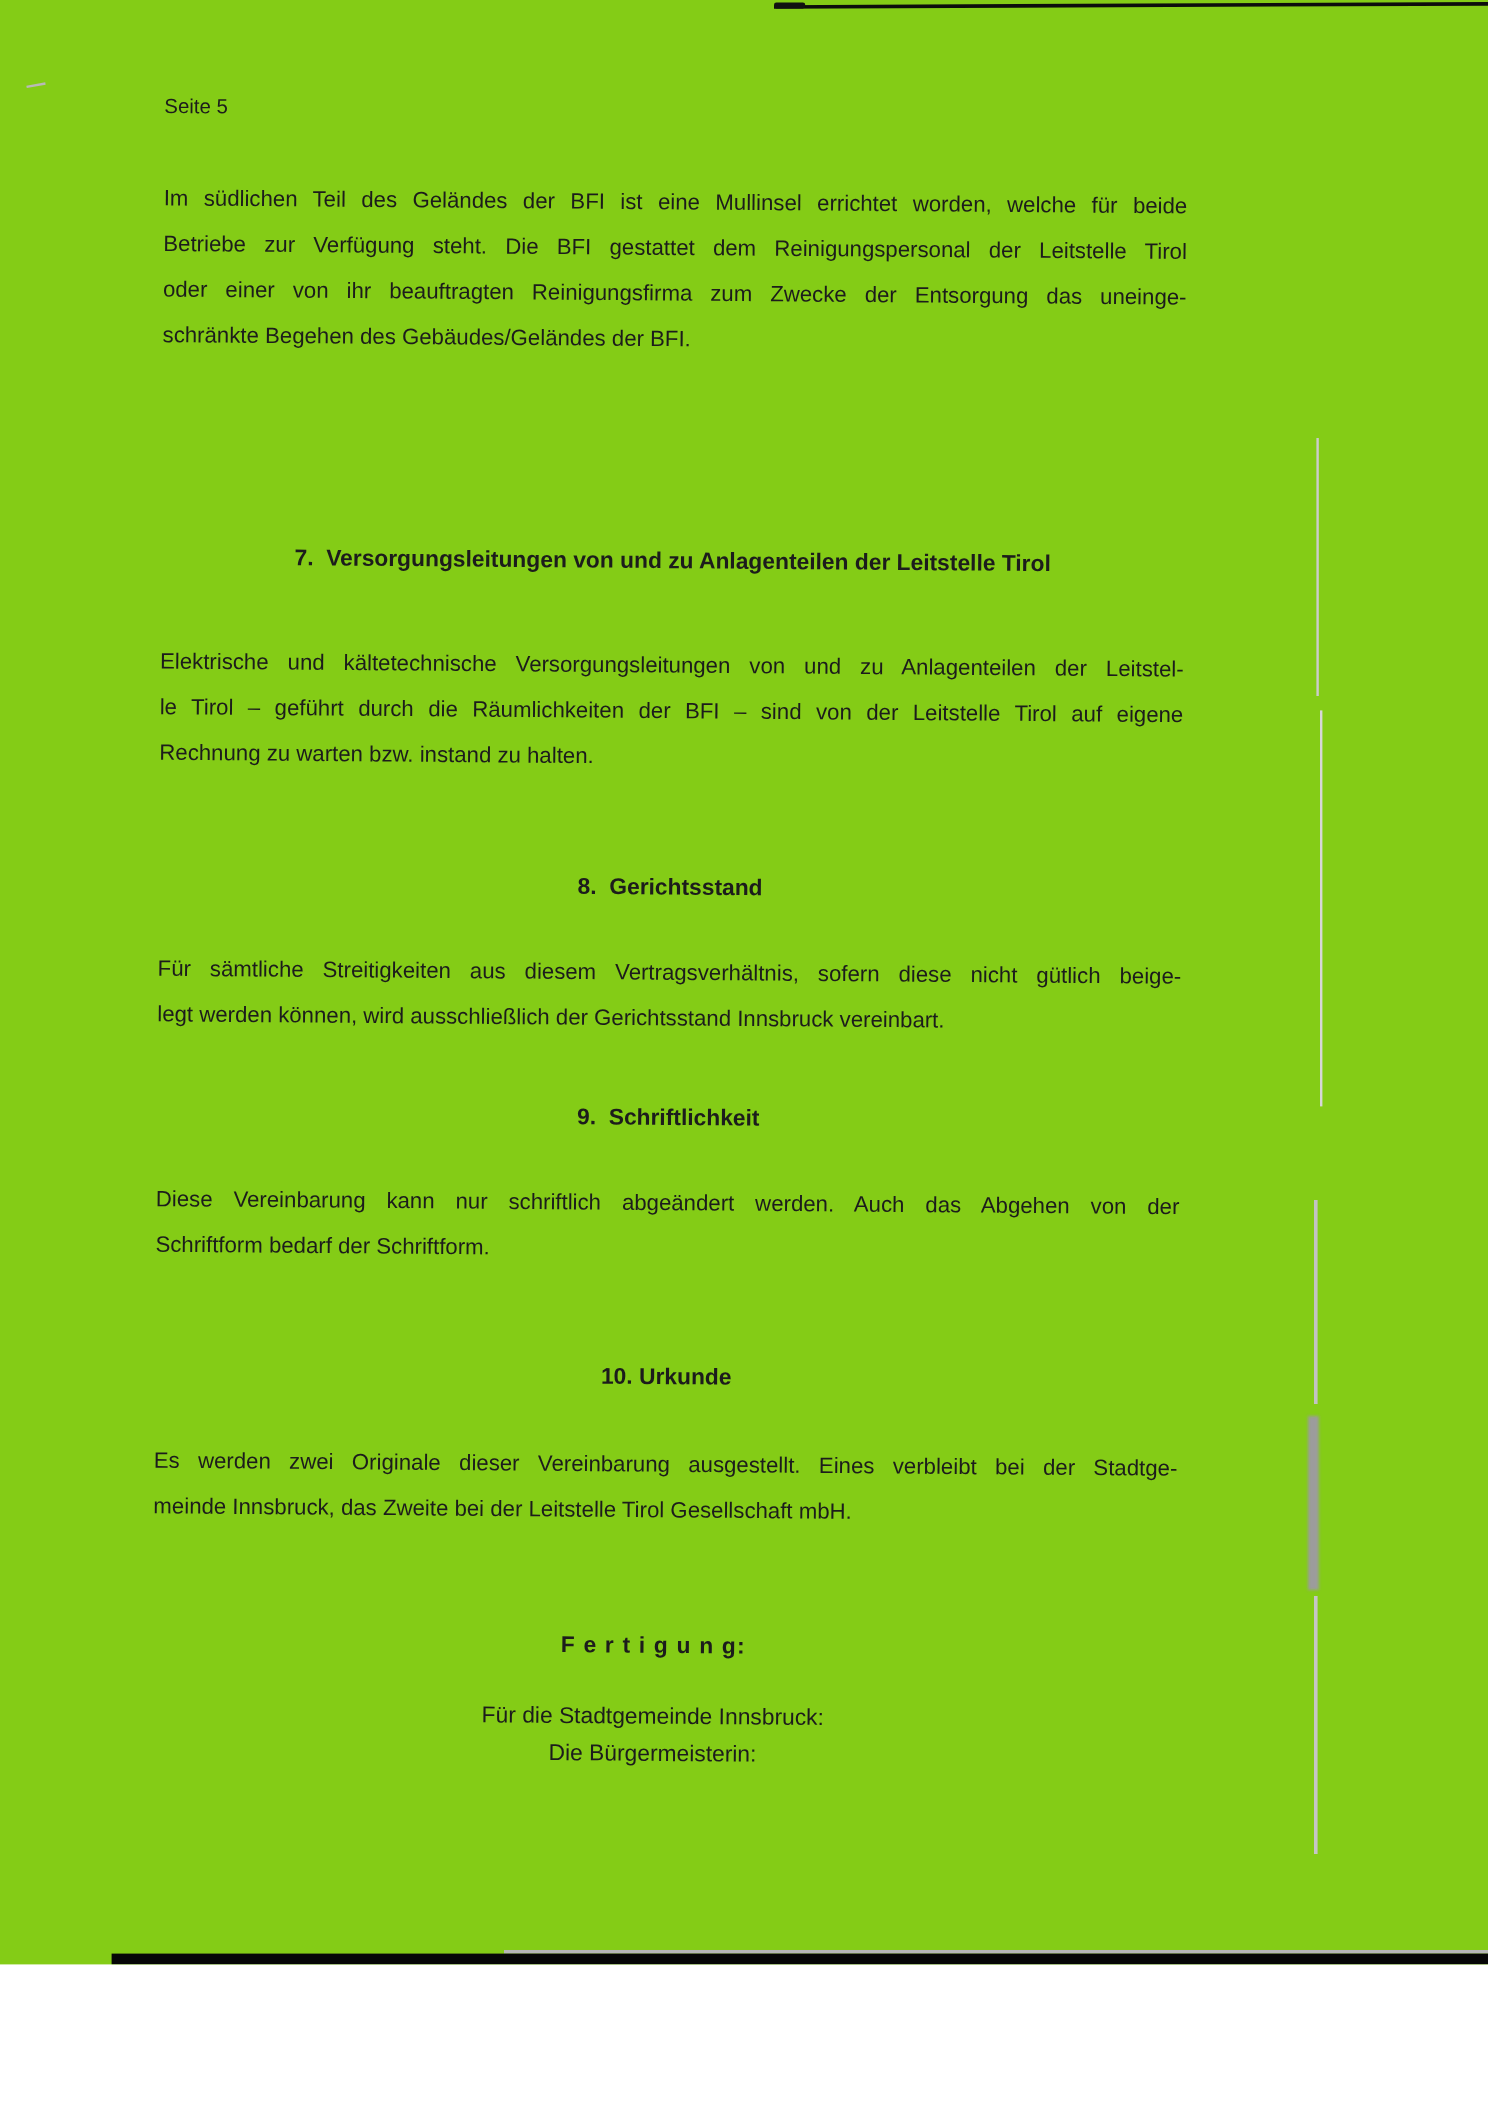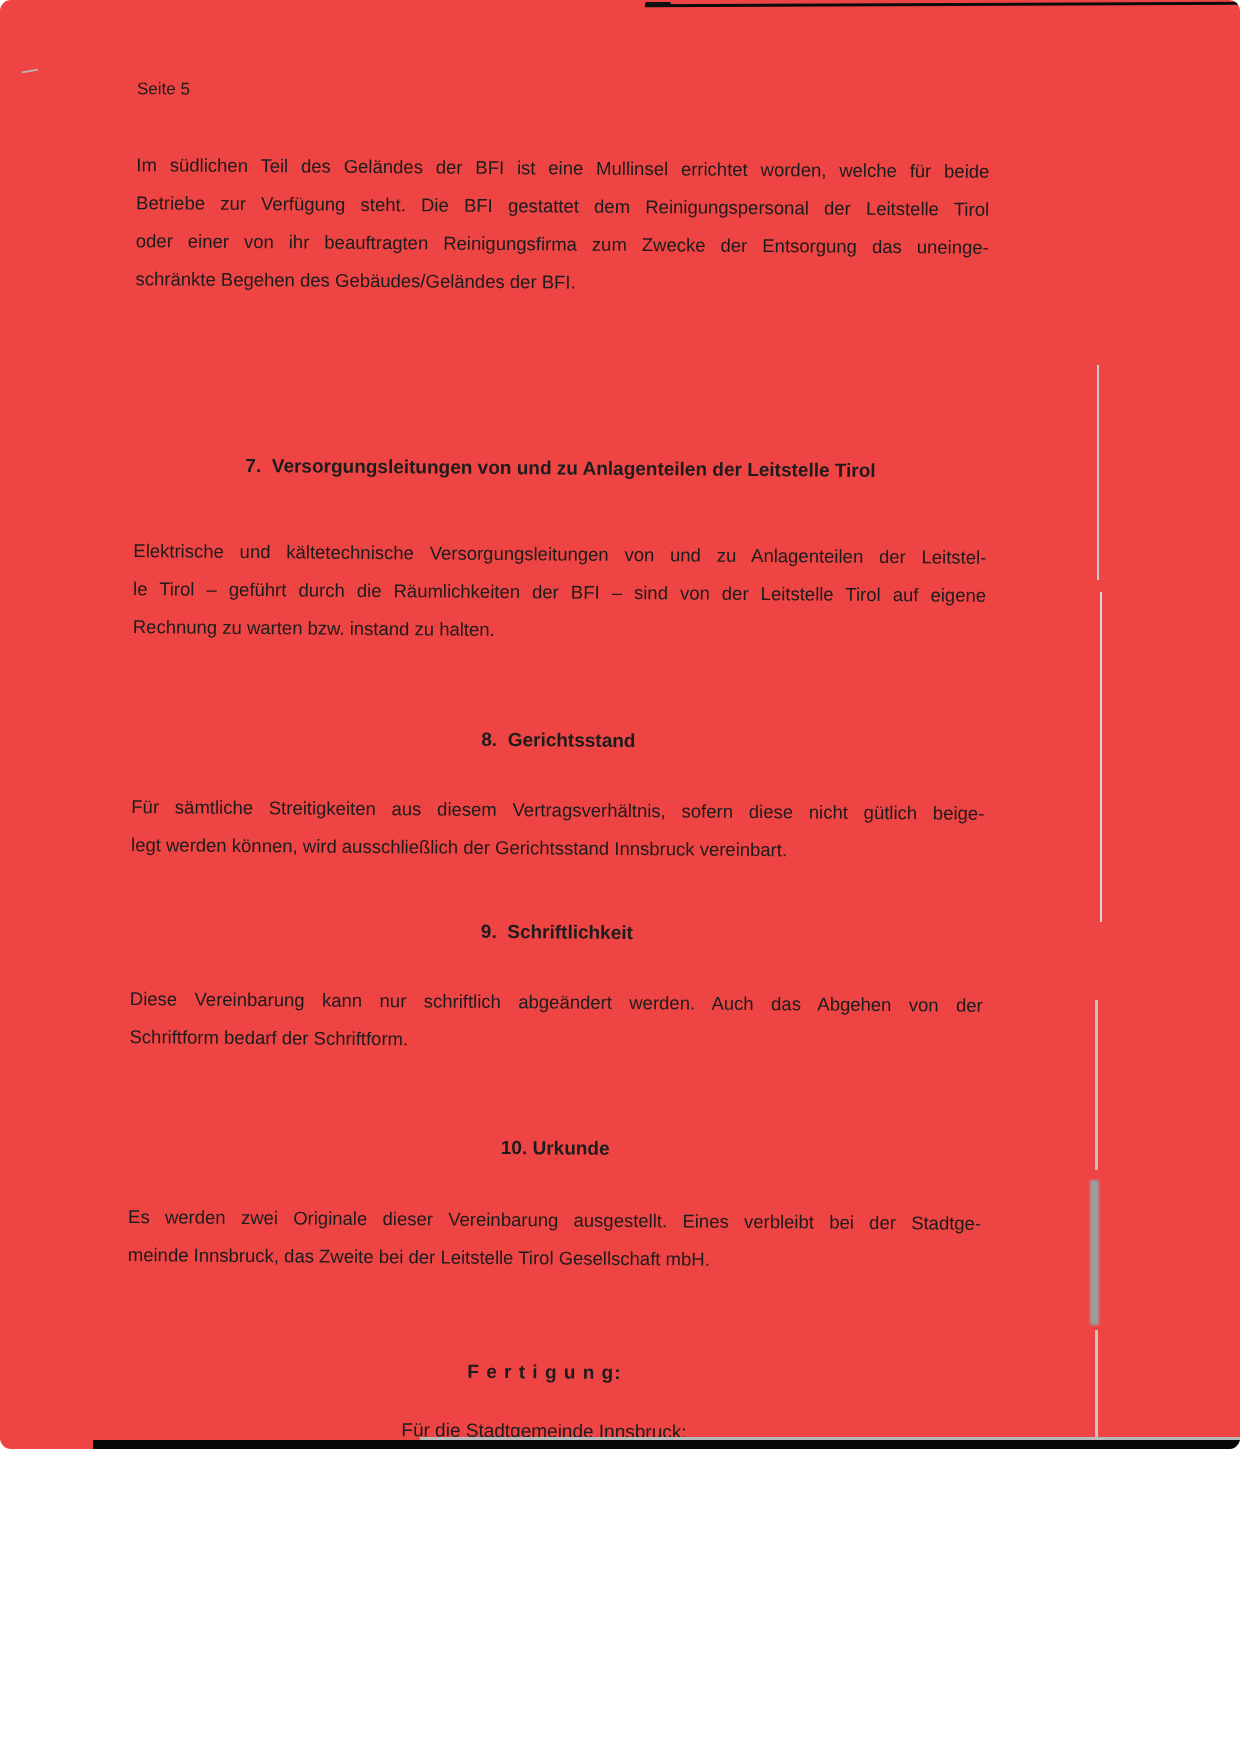--- a/index.html
+++ b/index.html
@@ -1,20 +1,20 @@
 <!DOCTYPE html>
 <html><head>
 <meta charset="utf-8">
 <style>
   * { margin:0; padding:0; box-sizing:border-box; }
   html,body { background:#ffffff; }
   body { width:1240px; height:1753px; font-family:"Liberation Sans", sans-serif; }
   .page {
-    position:relative; width:1240px; height:1449px;
-    background:#ef4444; overflow:hidden; color:#1c1c1c;border-radius:11px;
+    position:relative; width:1240px; height:1637px;
+    background:#84cc16; overflow:hidden; color:#1c1c1c;
   }
   .content {
     position:absolute; top:0; left:0; width:1240px;
     padding:78px 250px 0 137px;
     transform:rotate(0.45deg); transform-origin:120px 90px;
   }
   .pageno { font-size:17px; line-height:22px; }
   .para { font-size:18.5px; line-height:38px; }
   .line { white-space:nowrap; }
   .line.just { text-align:justify; text-align-last:justify; }

